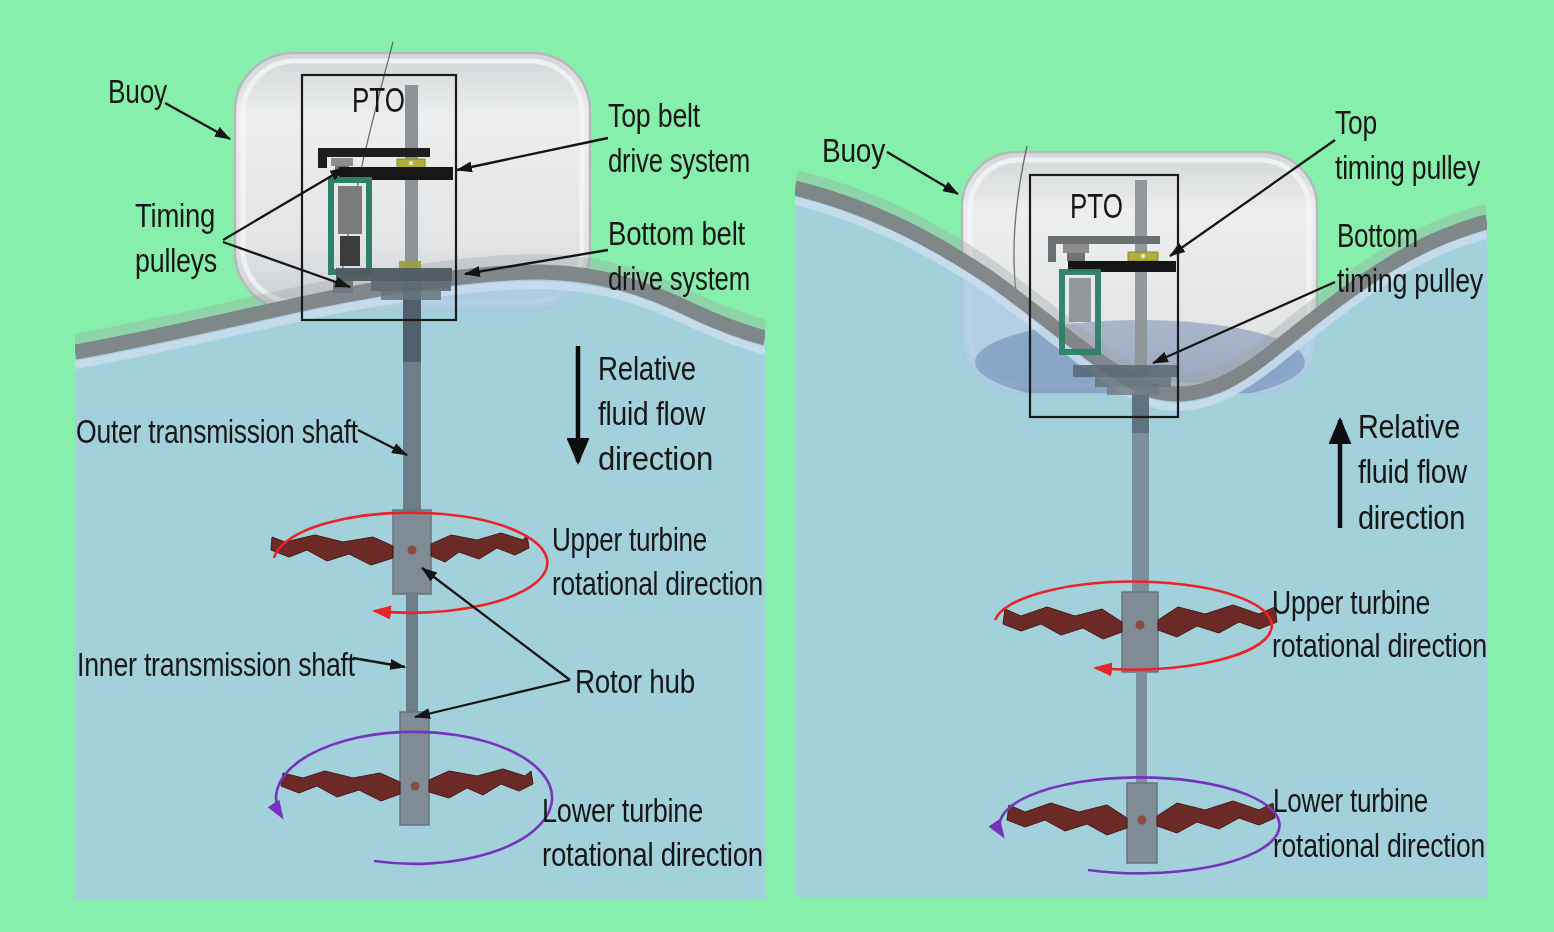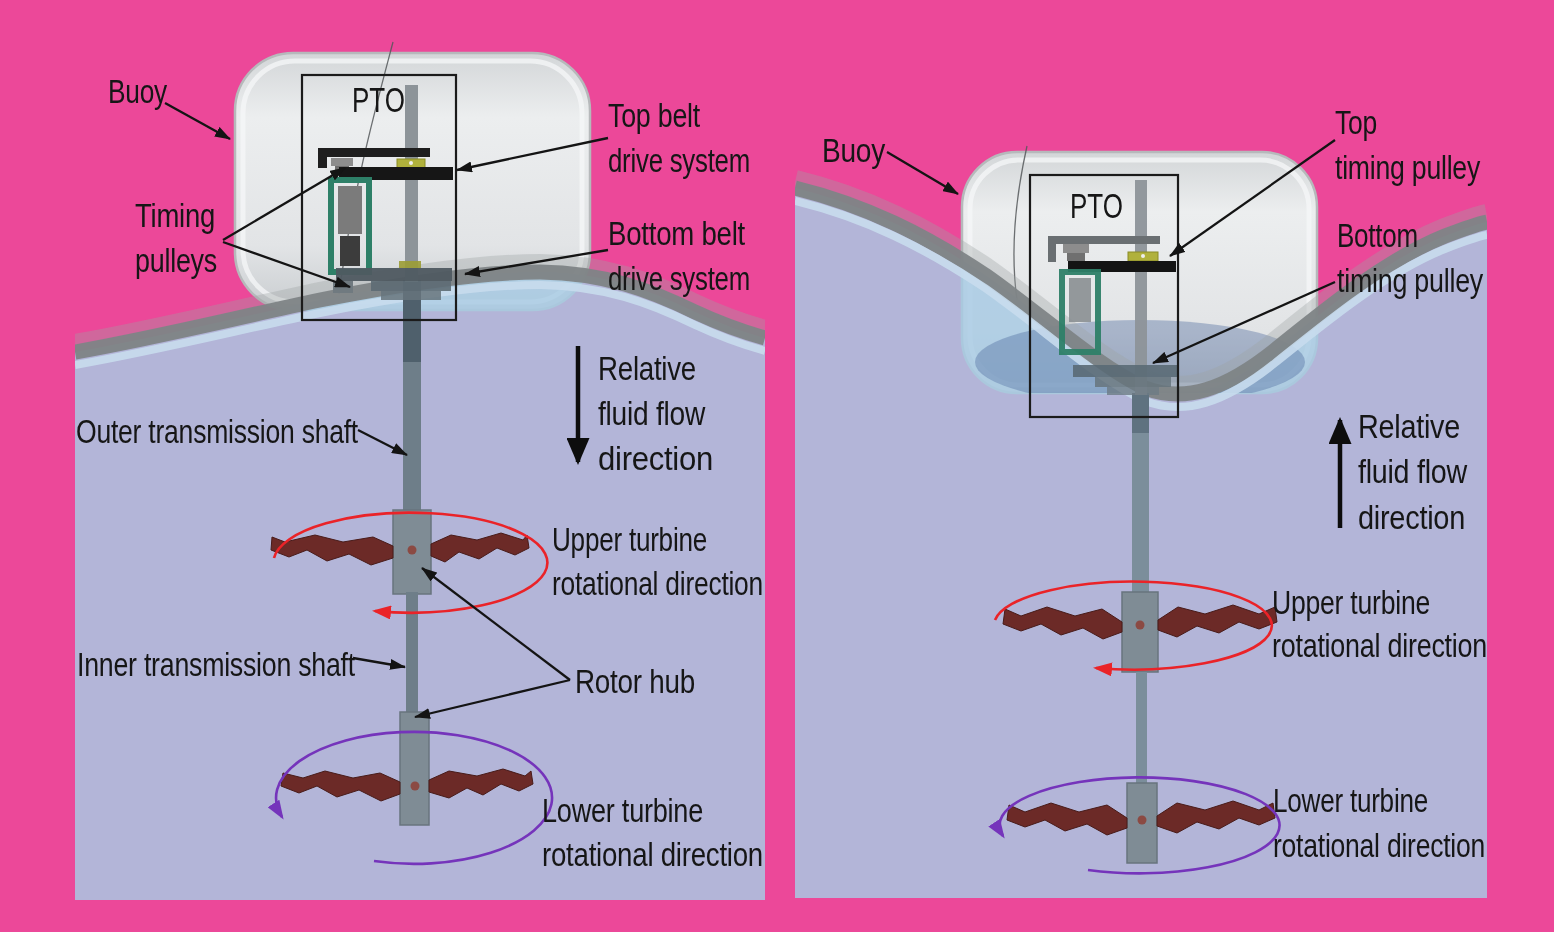--- a/index.html
+++ b/index.html
@@ -1,16 +1,16 @@
 <!DOCTYPE html>
 <html><head>
 <meta charset="utf-8">
 <style>
   html,body{margin:0;padding:0;background:#ffffff;width:1554px;height:932px;overflow:hidden;}
-  .stage{position:relative;width:1554px;height:932px;background:#ec4899;font-family:"Liberation Sans",sans-serif;}
+  .stage{position:relative;width:1554px;height:932px;background:#86efac;font-family:"Liberation Sans",sans-serif;}
   .panel{position:absolute;top:30px;}
   #left-panel{left:75px;}
   #right-panel{left:795px;}
   text.lbl{font-family:"Liberation Sans",sans-serif;font-size:33px;fill:#161616;letter-spacing:-0.3px;}
   text.lblBig{font-family:"Liberation Sans",sans-serif;font-size:35px;fill:#161616;}
   .ann{stroke:#141414;stroke-width:2.3;fill:none;}
   .flowline{stroke:#0d0d0d;stroke-width:4.5;fill:none;}
   .waveBandSoft{stroke:#9fa3a4;stroke-width:24;fill:none;opacity:0.35;}
   .waveBand{stroke:#7e8486;stroke-width:15;fill:none;opacity:0.95;}
   .waveFace{stroke:#c8dbed;stroke-width:8;fill:none;opacity:0.9;}

